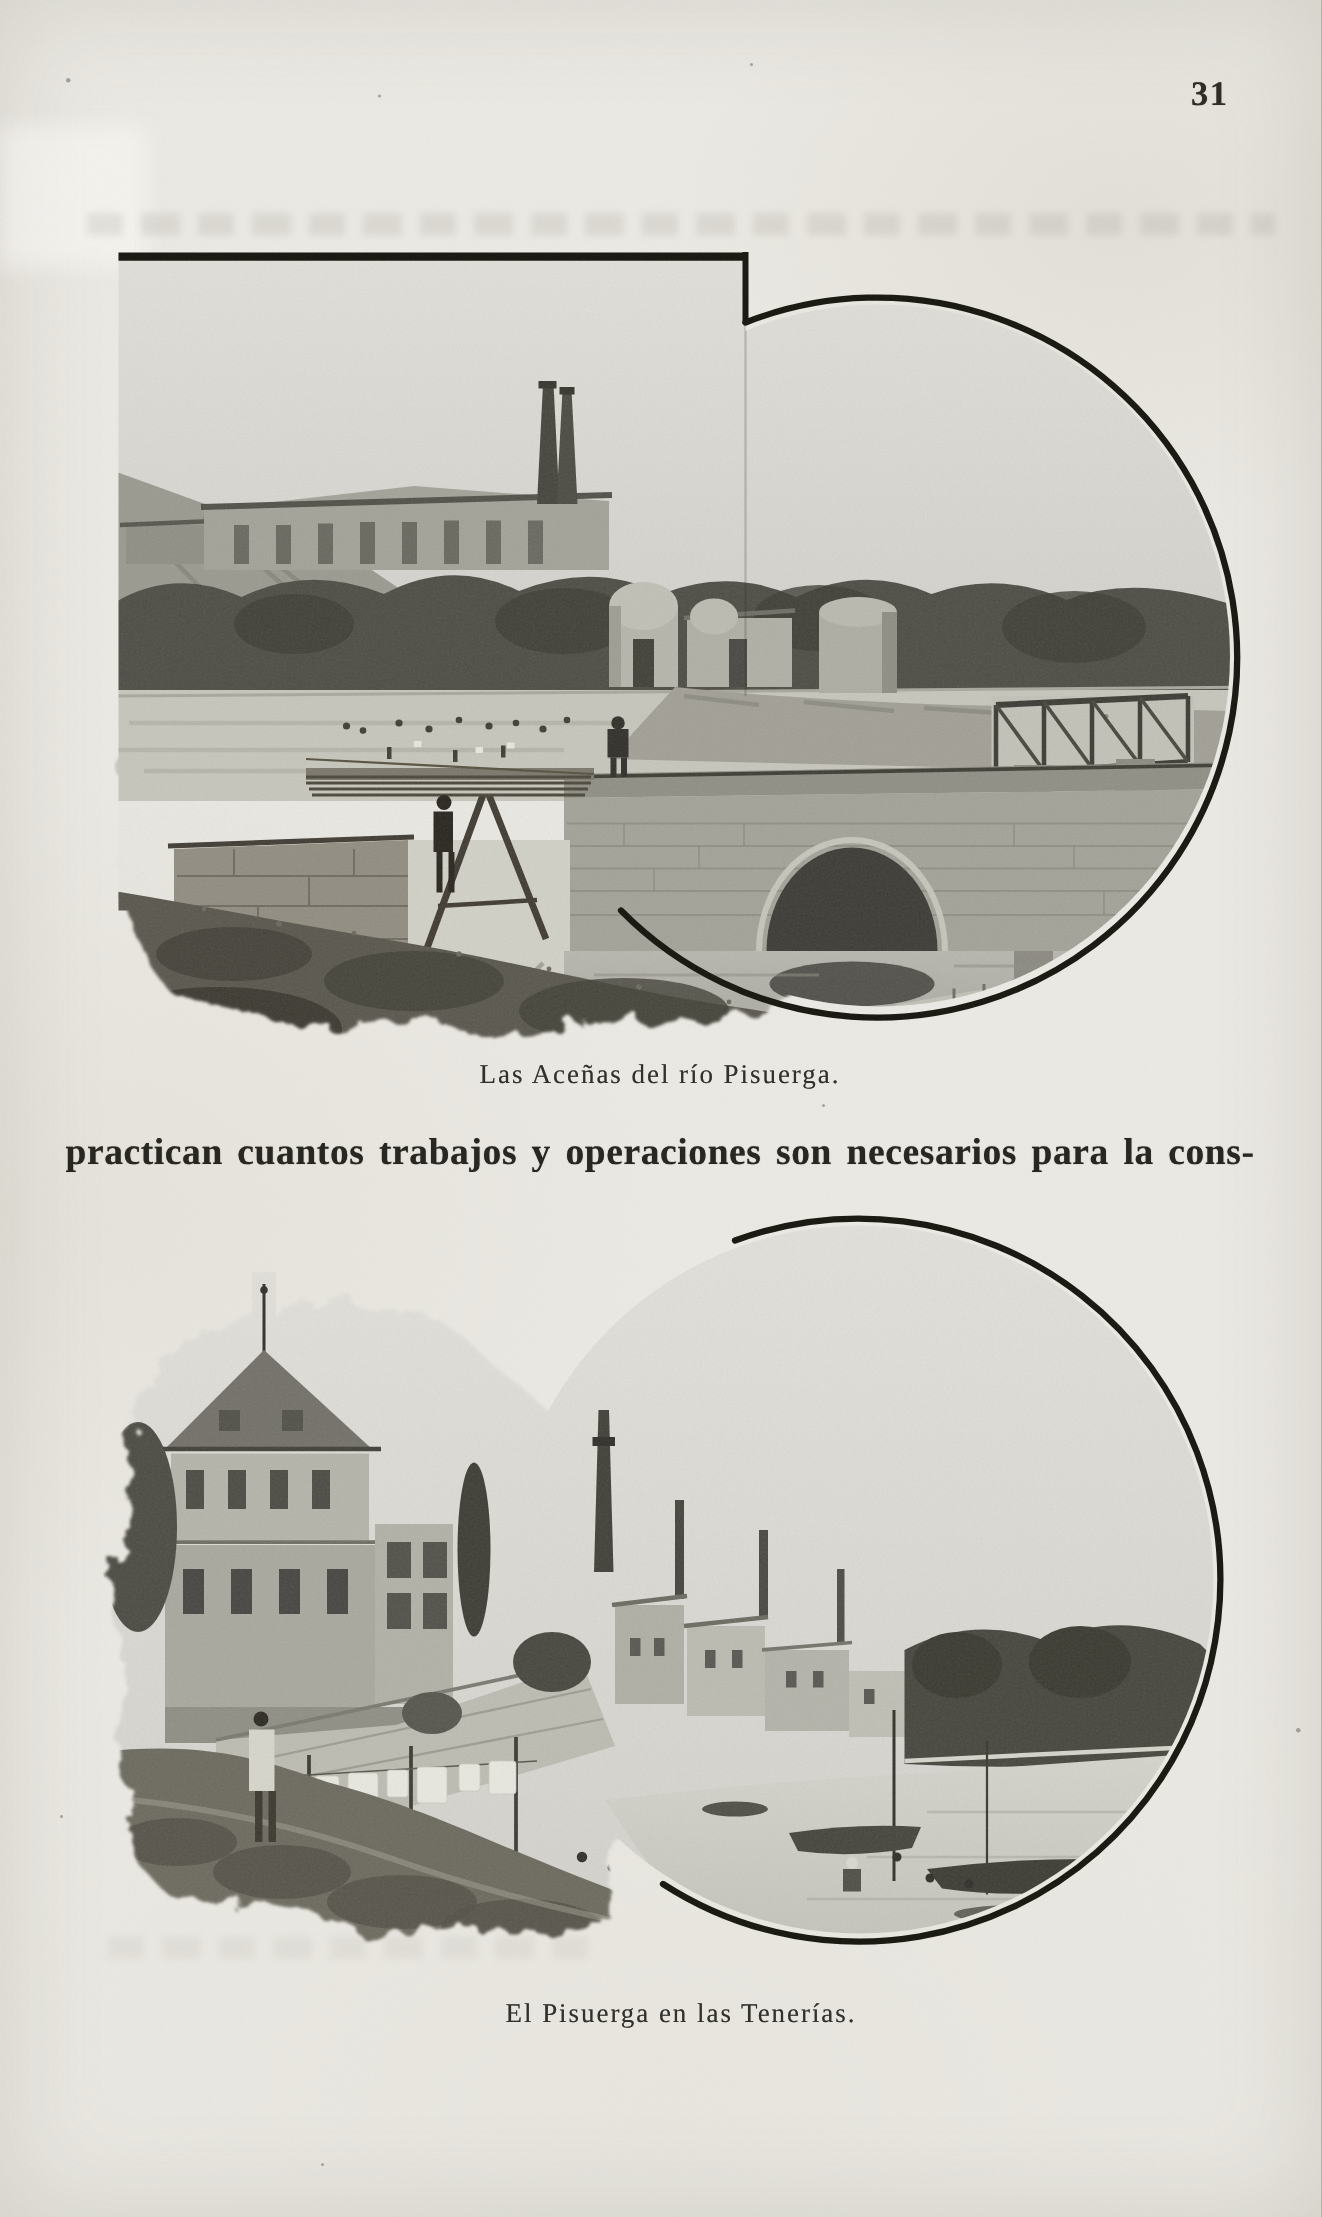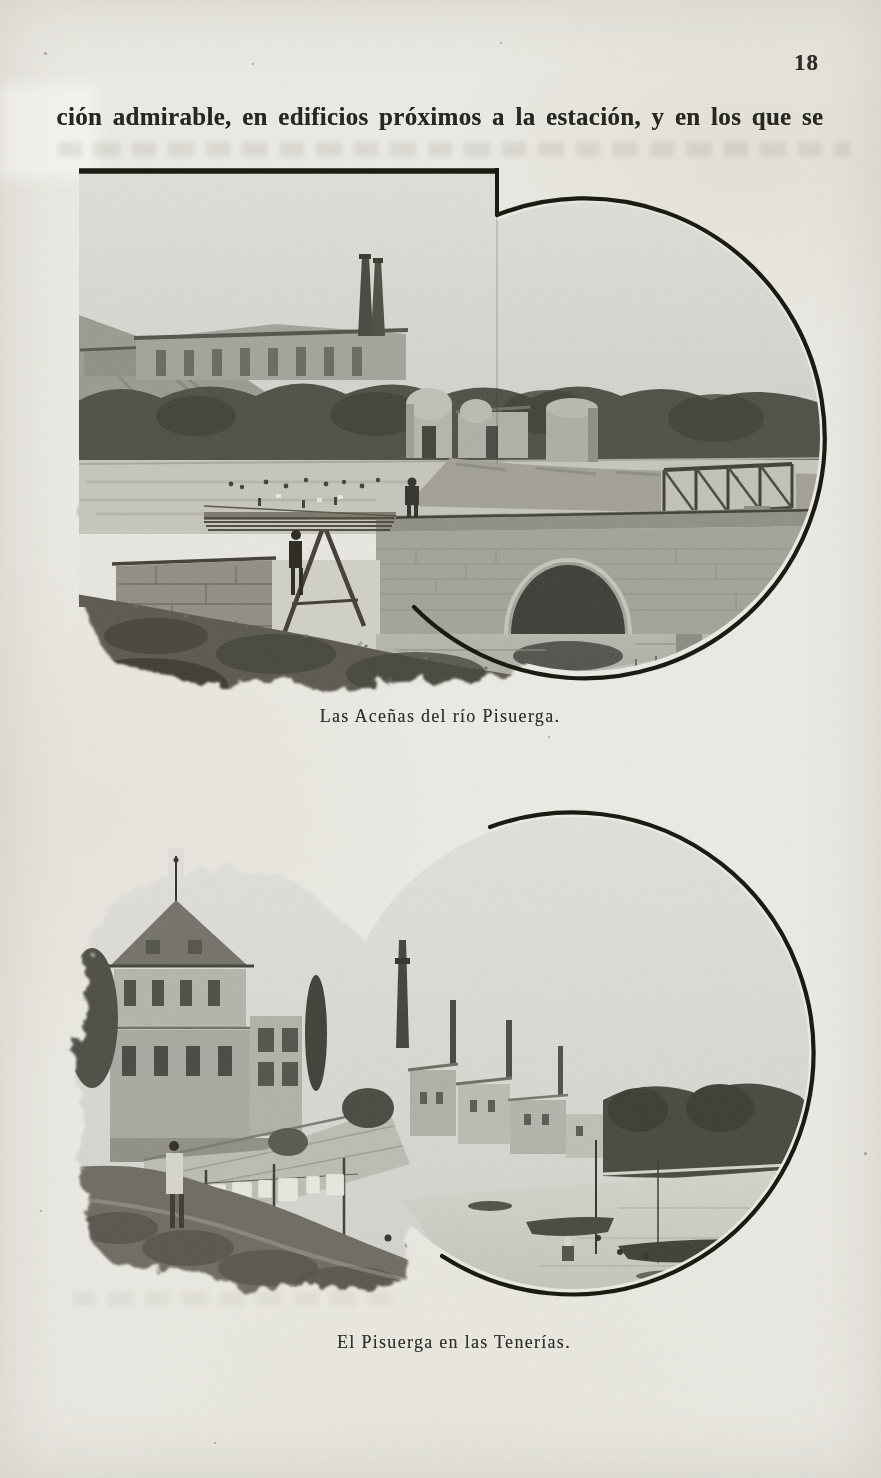--- a/index.html
+++ b/index.html
@@ -47,23 +47,22 @@
 </style>
 </head>
 <body>
 
 <div class="page">
 
   <div class="patch"></div>
   <div class="bleed bleed1"></div>
   <div class="bleed bleed2"></div>
 
-  <div class="pagenum">18</div>
-
-  <div class="bodyline l1">ción admirable, en edificios próximos a la estación, y en los que se</div>
+  <div class="pagenum">31</div>
+
 
   <div class="fig fig1" role="img" aria-label="Vintage halftone photograph: ruined watermills and an old stone bridge with arch over the Pisuerga river, a factory with two chimneys and a tree line behind, people washing on the sandy bank; vignette framed as a rectangle merging into a large circle.">
     <svg width="772" height="548" viewBox="0 0 772 548">
       <defs>
         <linearGradient id="sky1" x1="0" y1="0" x2="0" y2="1">
           <stop offset="0" stop-color="#e1e0da"></stop>
             <stop offset="1" stop-color="#cfcec8"></stop>
         </linearGradient>
         <linearGradient id="wat1" x1="0" y1="0" x2="0" y2="1">
           <stop offset="0" stop-color="#b7b6ae"></stop>
@@ -238,20 +237,21 @@
         <path d="M3,7 H421" stroke="#17160f" stroke-width="5.5" fill="none"></path>
         <path d="M421,4 V52" stroke="#17160f" stroke-width="4" fill="none"></path>
         <path d="M5,6 V448" stroke="url(#lb1)" stroke-width="3.8" fill="none"></path>
         <path d="M421,51 A240,240 0 1 1 338,443" stroke="#17160f" stroke-width="4.2" fill="none" stroke-linecap="round"></path>
       </g>
     </svg>
   </div>
 
   <div class="caption c1">Las Aceñas del río Pisuerga.</div>
 
+  <div class="bodyline l2">practican cuantos trabajos y operaciones son necesarios para la cons-</div>
 
   <div class="fig fig2" role="img" aria-label="Vintage halftone photograph: riverside at the tanneries with a large house on a hill, stone retaining wall, clotheslines with white laundry, grassy bank, rowing boats on calm water, factory chimneys and trees; vignette framed as a large circle fading out on the left.">
     <svg width="790" height="510" viewBox="0 0 790 510">
       <defs>
         <linearGradient id="sky2" x1="0" y1="0" x2="0" y2="1">
           <stop offset="0" stop-color="#e2e1db"></stop>
             <stop offset="1" stop-color="#d2d1cb"></stop>
         </linearGradient>
         <linearGradient id="wat2" x1="0" y1="0" x2="0" y2="1">
           <stop offset="0" stop-color="#d5d4cc"></stop>

